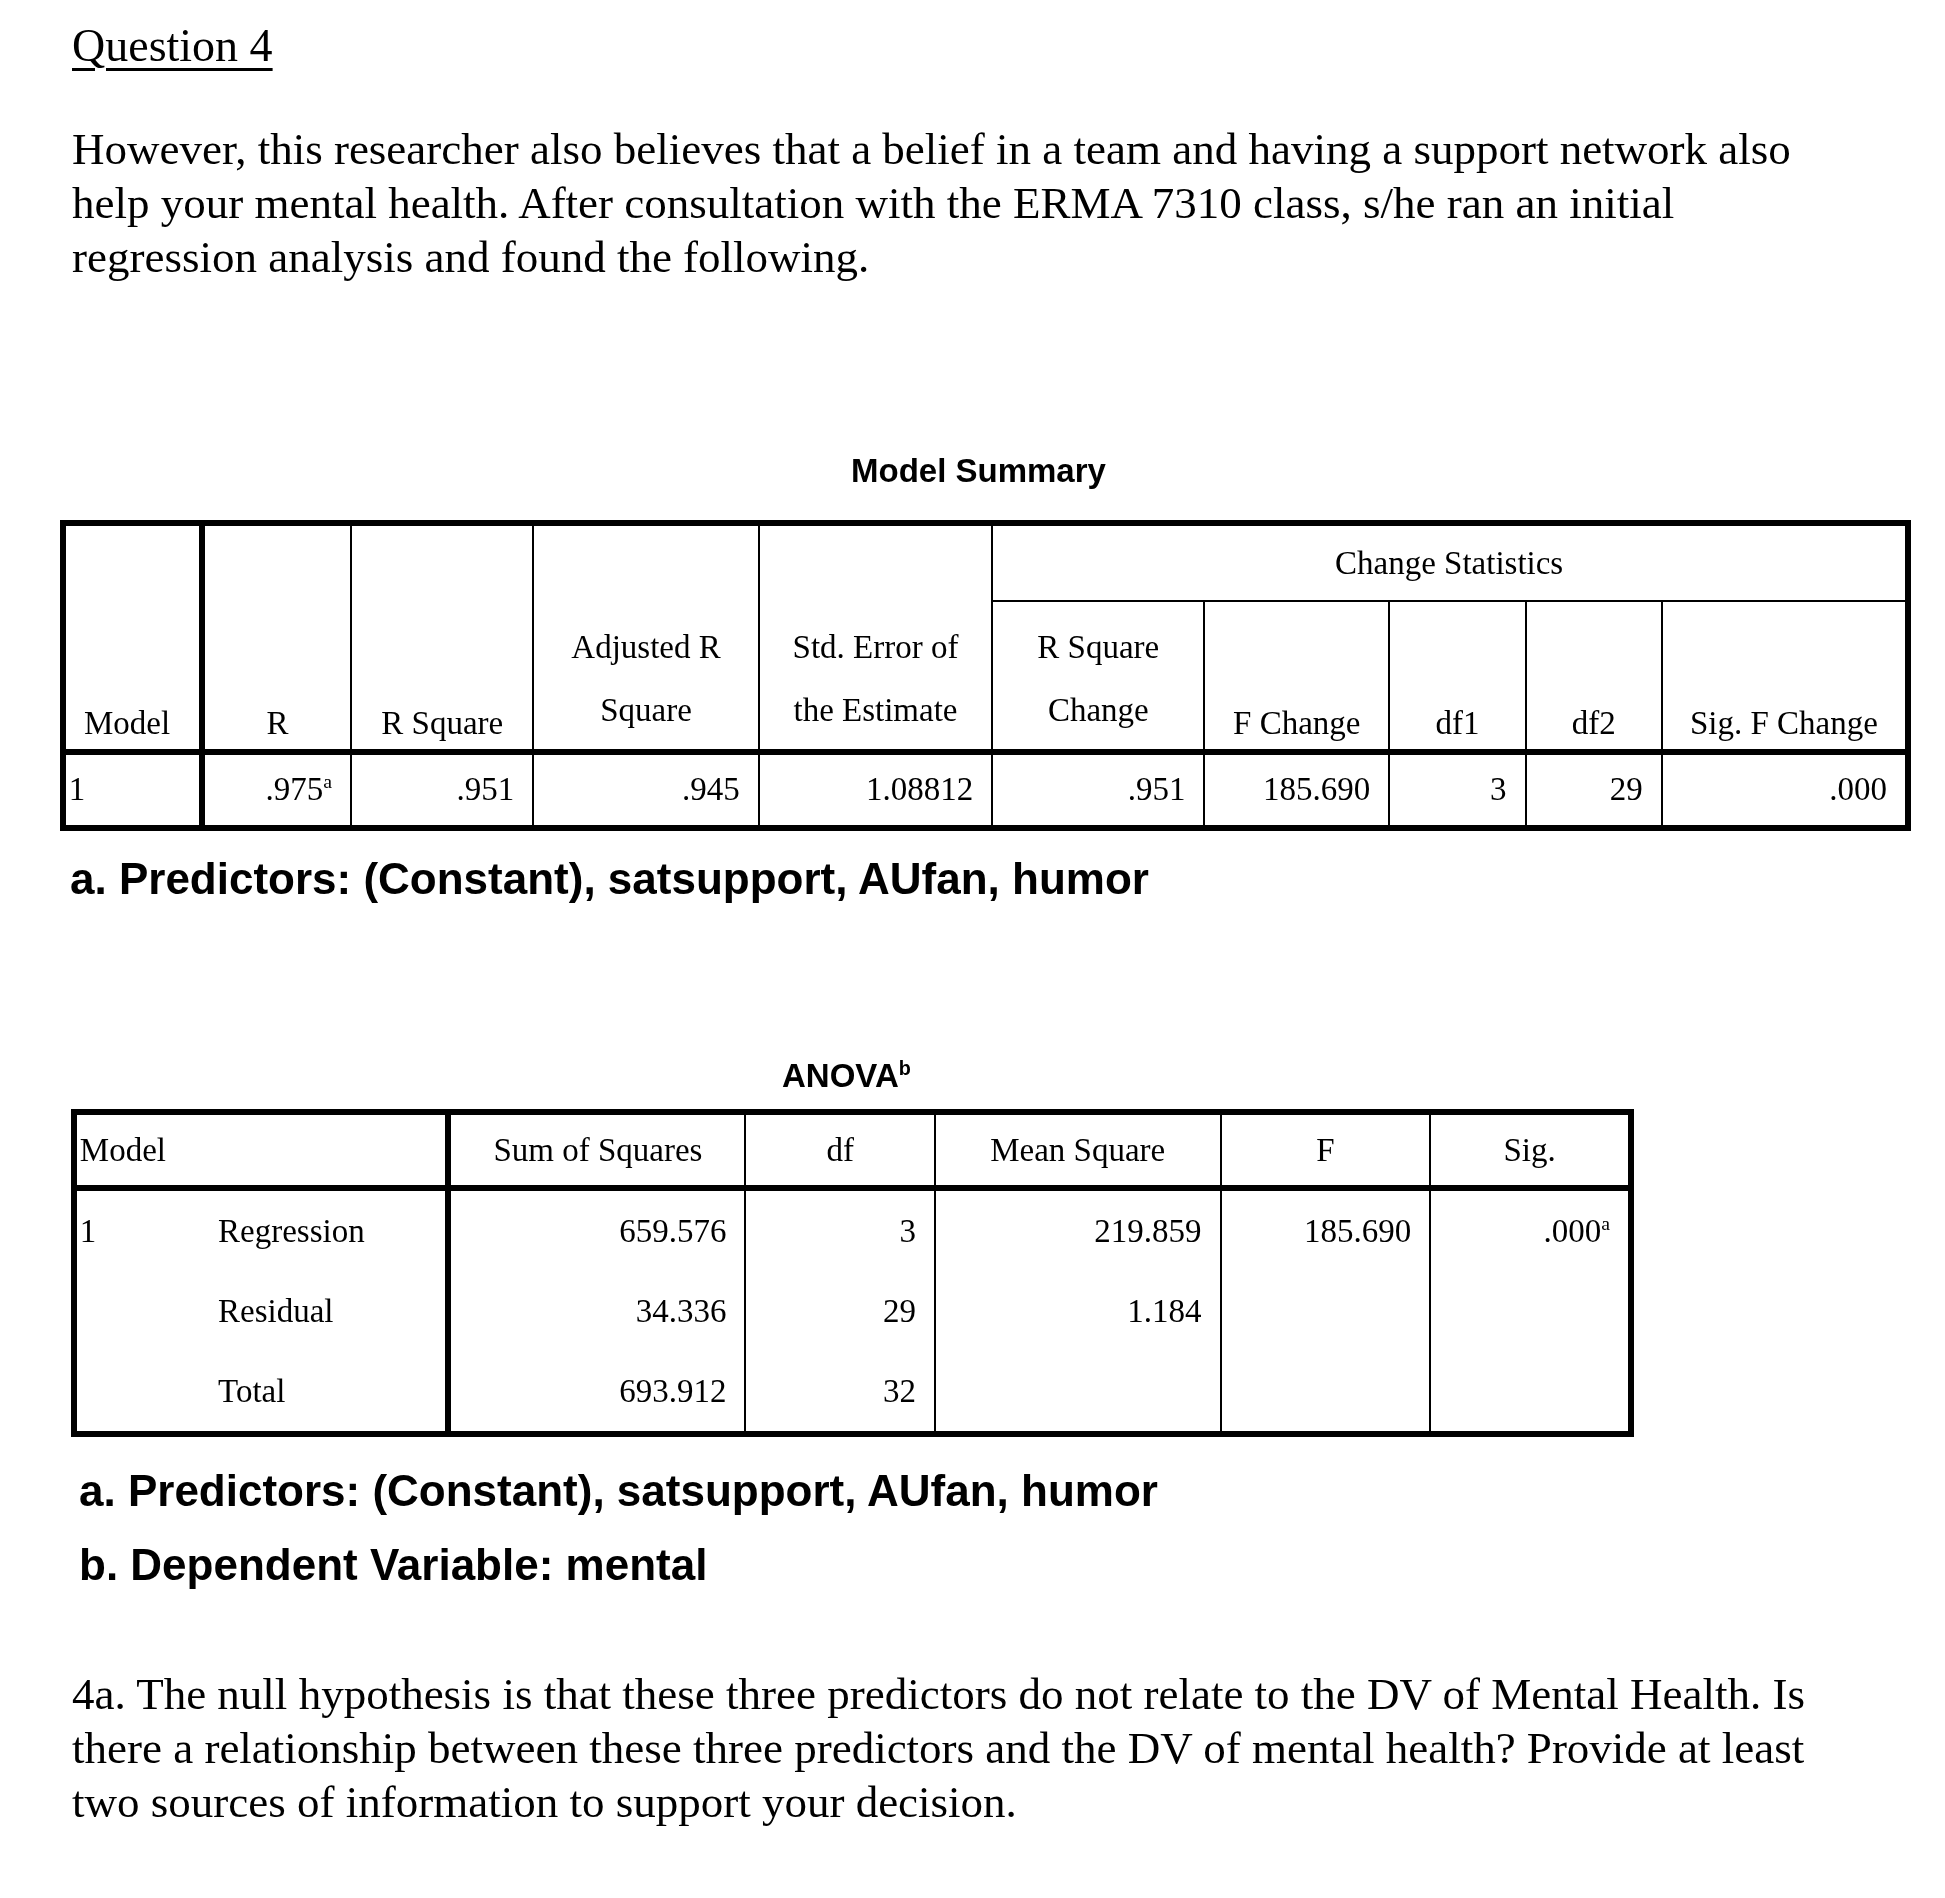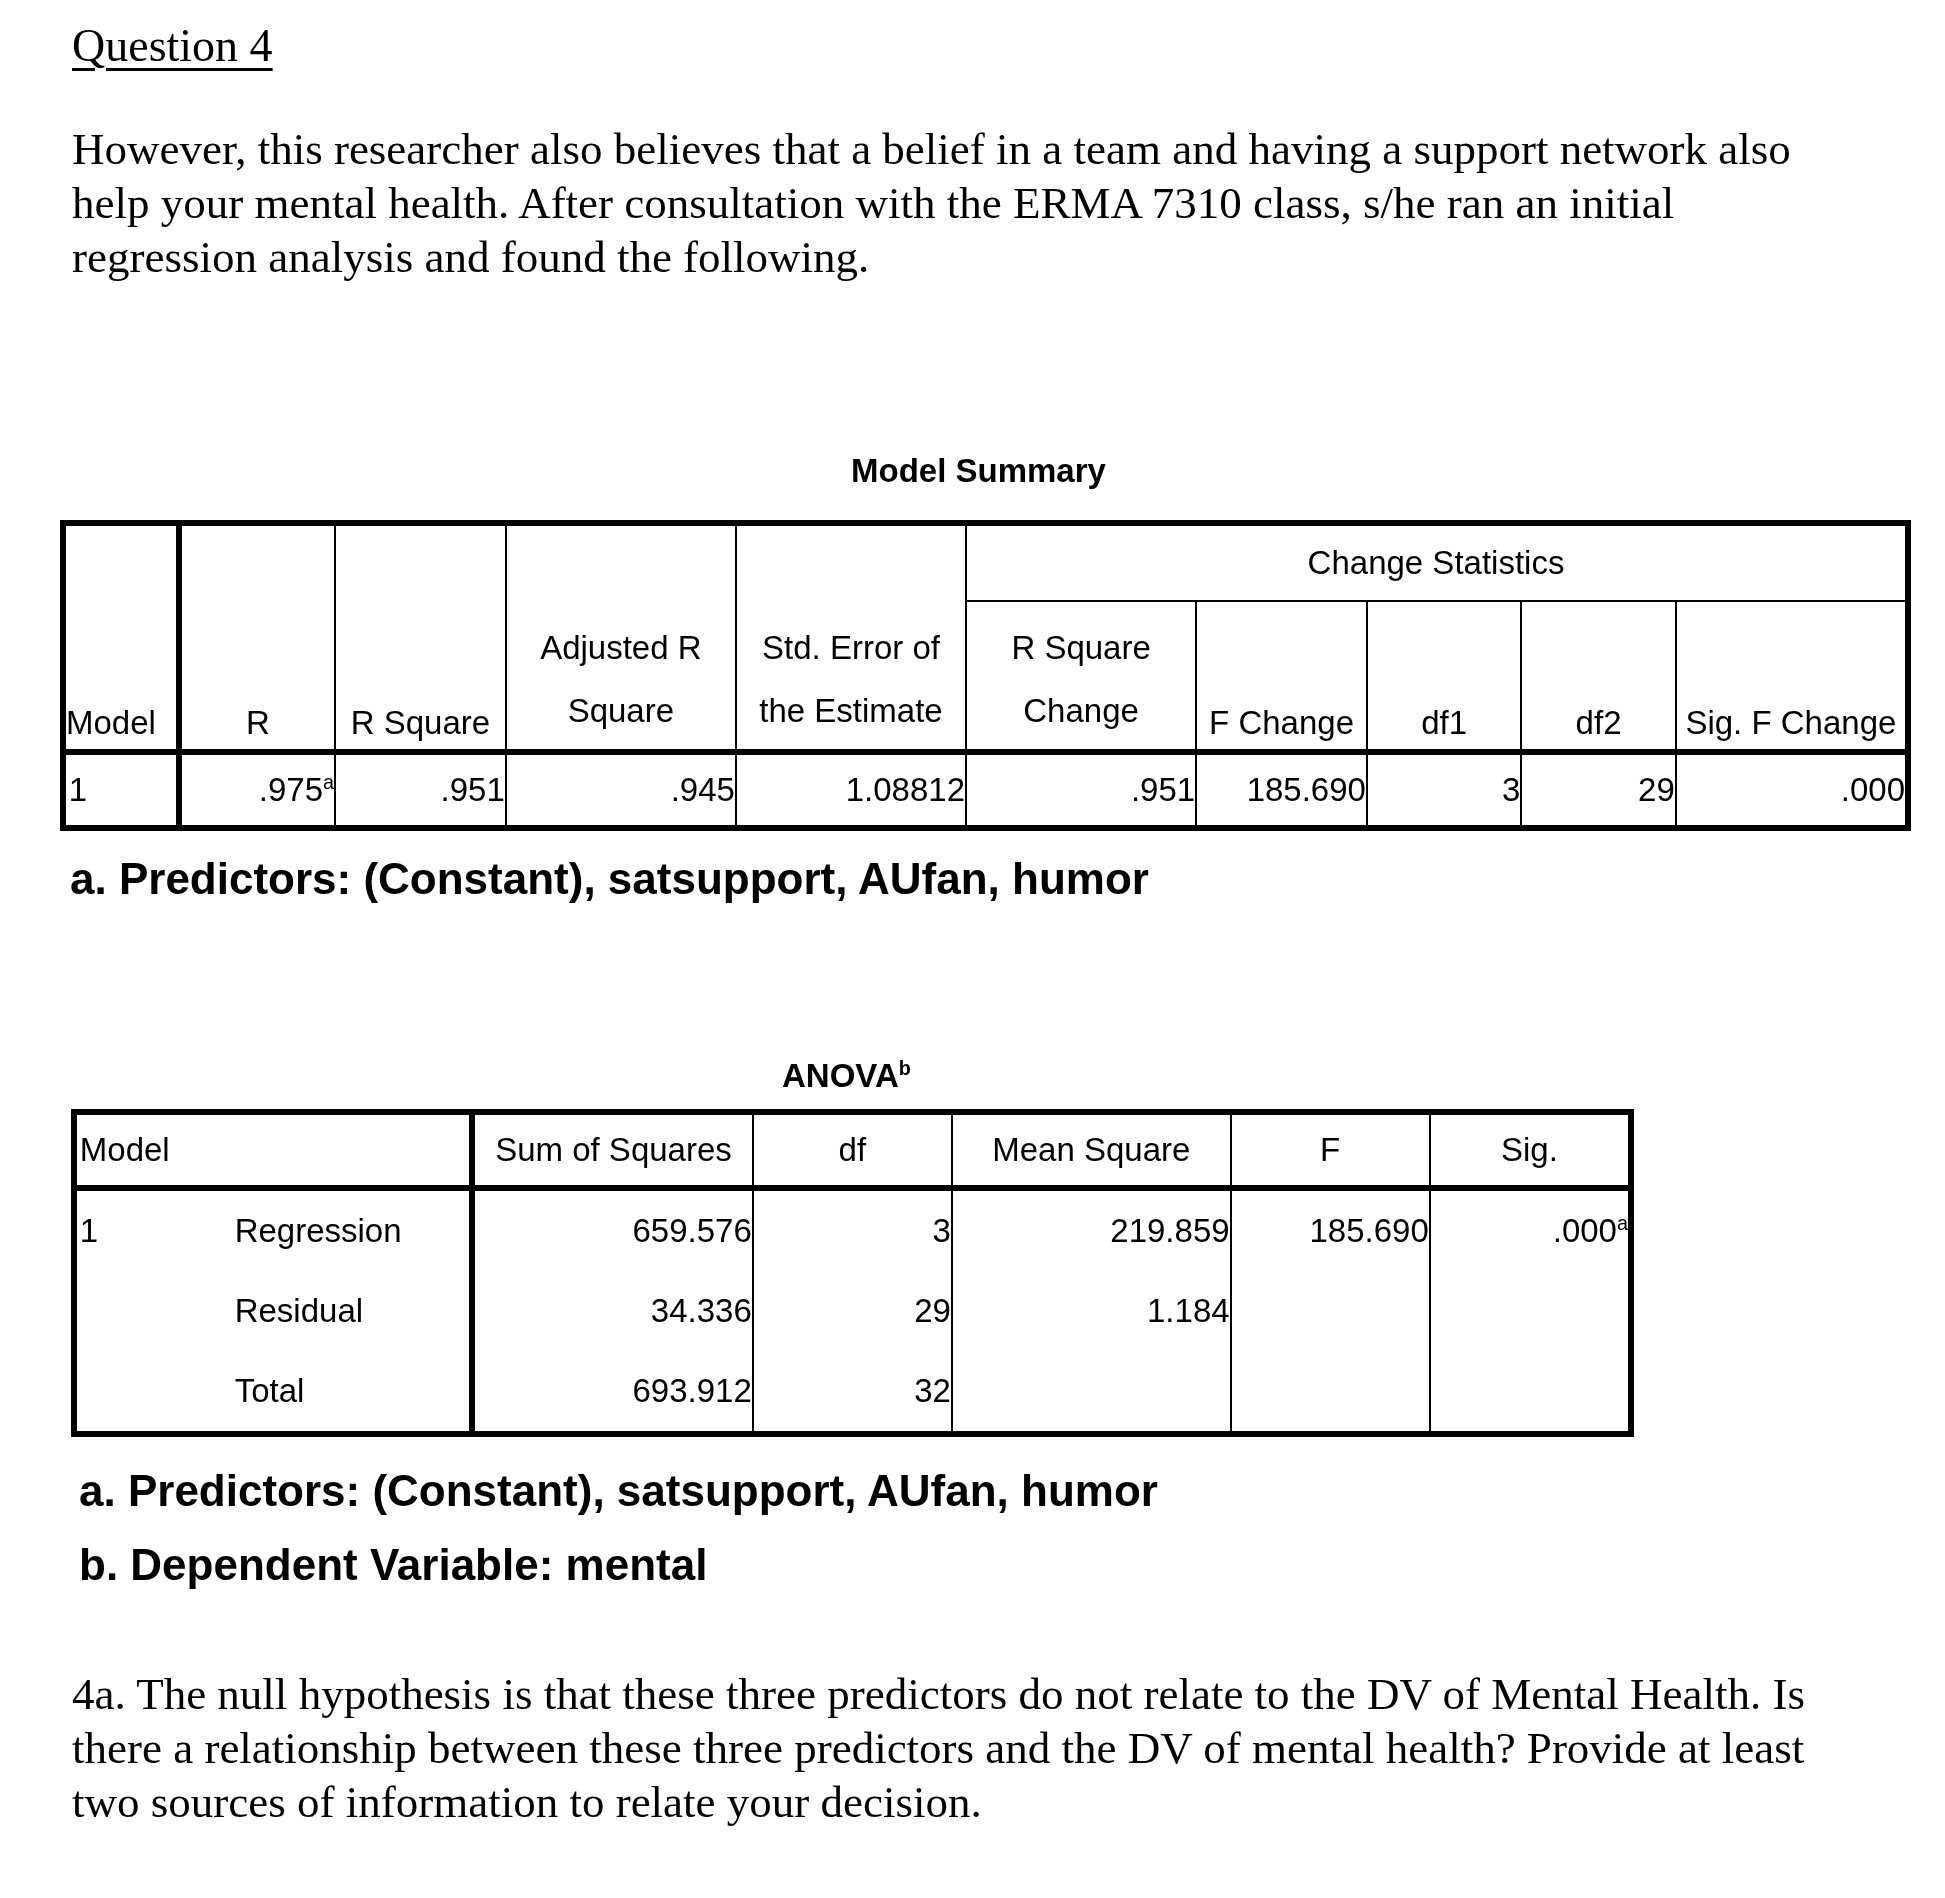--- a/index.html
+++ b/index.html
@@ -10,21 +10,21 @@
   #q-title { position:absolute; left:72px; top:18.6px; font-size:46px; text-decoration:underline; text-decoration-thickness:2.8px; text-underline-offset:6.5px; }
   #intro { position:absolute; left:72px; top:122px; width:1839px; font-size:45px; line-height:54px; }
   #intro span { display:block; white-space:nowrap; }
 
   .tbl-title { position:absolute; font-size:33px; font-weight:bold; white-space:nowrap; }
   #ms-title { left:851px; top:452px; }
   #anova-title { left:782px; top:1057px; }
   .sup { font-size:0.6em; vertical-align:super; line-height:0; }
 
   table.spss { position:absolute; border-collapse:collapse; font-size:33px; }
-  table.spss td { border:2.3px solid #000; padding:0 0; white-space:nowrap; }
+  table.spss td { border:2.3px solid #000; padding:0 18px; white-space:nowrap;font-family:Liberation Serif, serif; }
 
   
   #ms-table { left:60px; top:520px; width:1851px; border:6.5px solid #000; }
   #ms-table tr.h1 td { height:74px; }
   #ms-table tr.h2 td { height:140px; vertical-align:bottom; padding-bottom:6.5px; }
   #ms-table td.tall { vertical-align:bottom; padding-bottom:6.5px; text-align:center;margin-left:20px; }
   #ms-table tr.data td { height:70px; text-align:right; border-top:6.5px solid #000; }
   #ms-table td.left { text-align:left !important; padding-left:2.8px; }
   #ms-table td.thickR { border-right:6.5px solid #000; }
   #ms-table .cs-head { text-align:center; vertical-align:middle; }
@@ -145,15 +145,15 @@
   </tr>
 </tbody>
   </table>
 
 <div id="fn-anova-a" class="footnote sans">a. Predictors: (Constant), satsupport, AUfan, humor</div>
 <div id="fn-anova-b" class="footnote sans">b. Dependent Variable: mental</div>
 
 <div id="q4a" class="serif">
   <span>4a. The null hypothesis is that these three predictors do not relate to the DV of Mental Health. Is</span>
   <span>there a relationship between these three predictors and the DV of mental health? Provide at least</span>
-  <span>two sources of information to relate your decision.</span>
+  <span>two sources of information to support your decision.</span>
 </div>
 
 
 </body></html>

